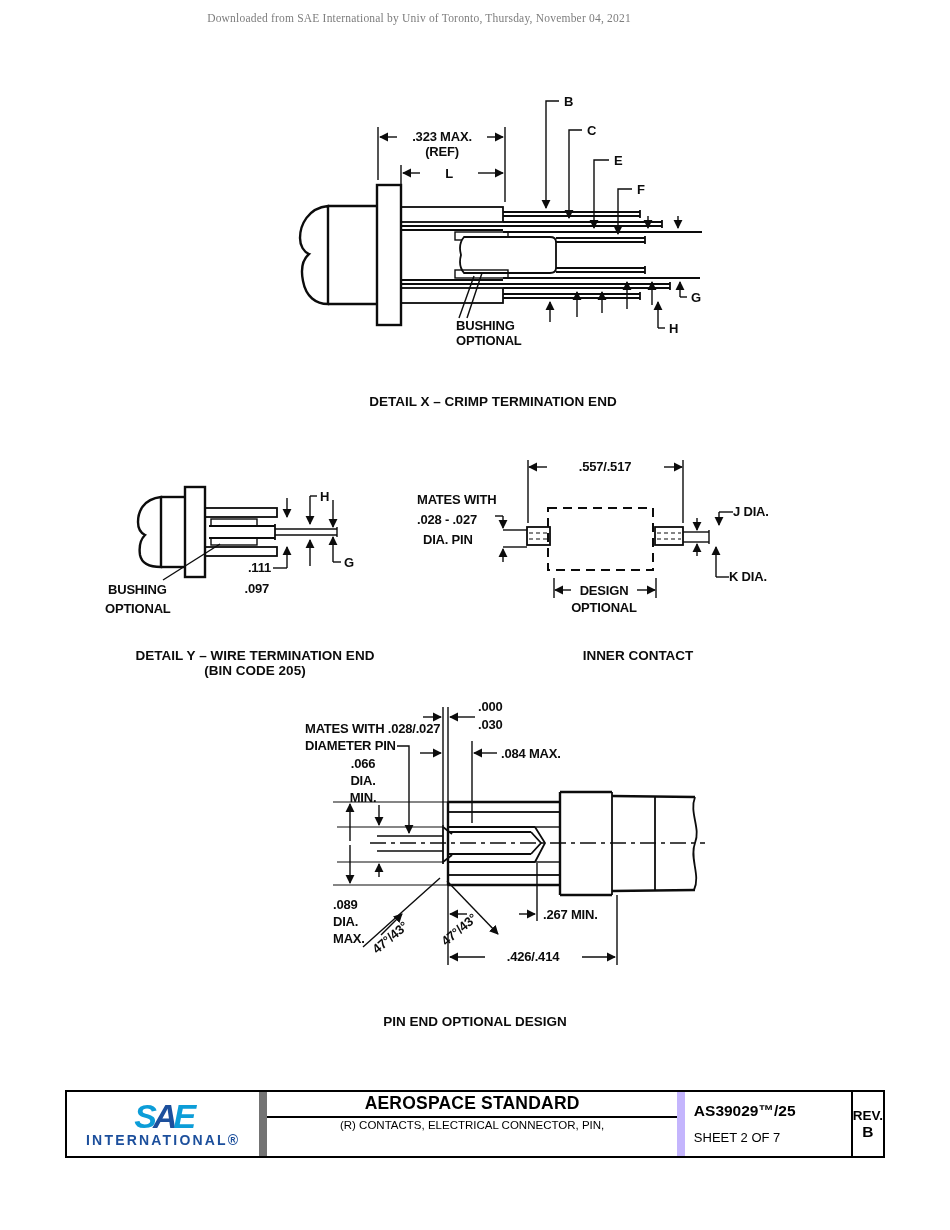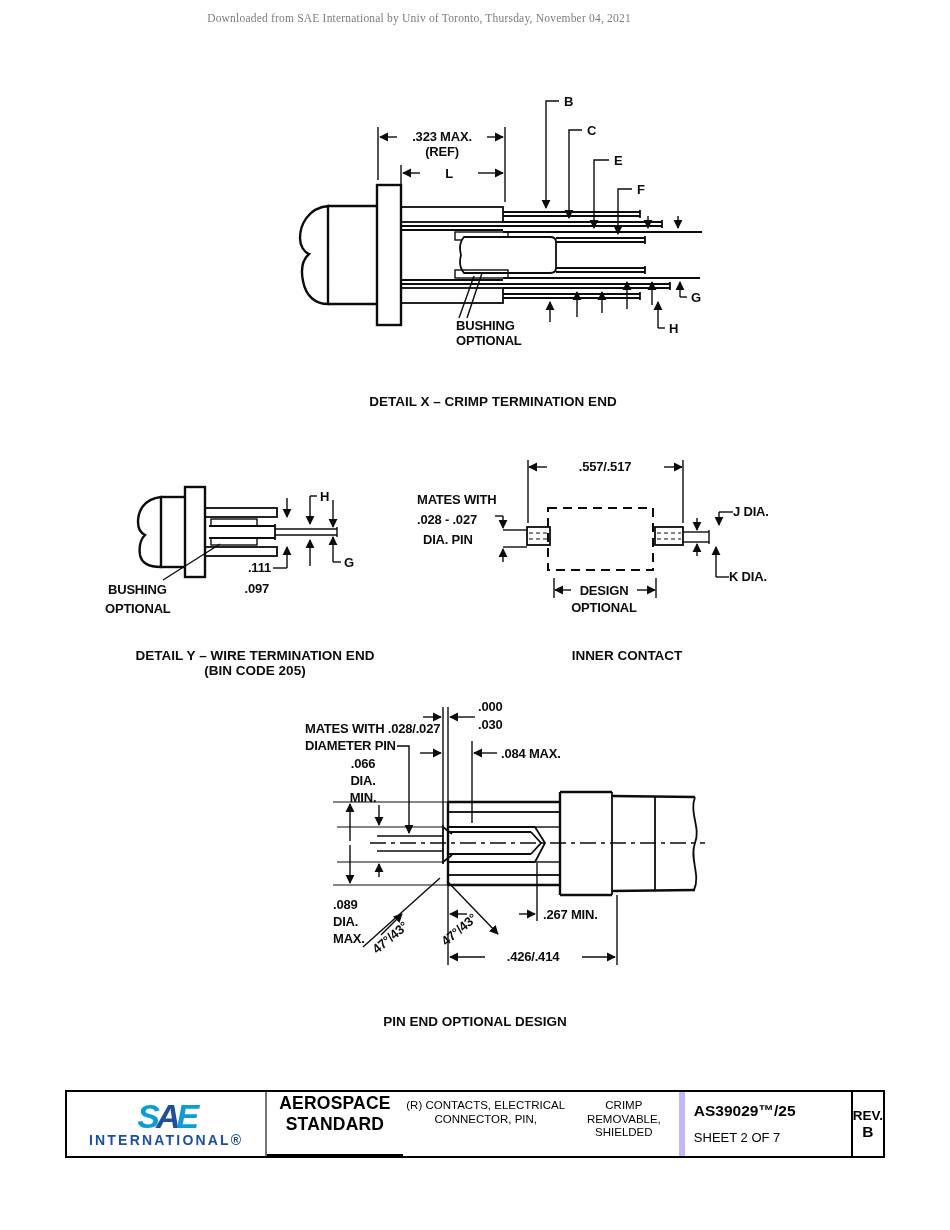--- a/index.html
+++ b/index.html
@@ -11,28 +11,28 @@
   .fig-cap{position:absolute;top:1047px;left:0;width:950px;text-align:center;
         font-size:13.5px;letter-spacing:.2px;}
   svg text{font-family:"Liberation Sans",sans-serif;font-weight:bold;font-size:13px;fill:#0c0c0c;letter-spacing:-0.2px;}
   svg .s1{stroke:#0c0c0c;stroke-width:2.4;fill:none;}
   svg .s2{stroke:#0c0c0c;stroke-width:1.8;fill:none;}
   svg .s3{stroke:#0c0c0c;stroke-width:1.4;fill:none;}
   svg .s4{stroke:#0c0c0c;stroke-width:1.2;fill:none;}
   svg .wfill{fill:#fff;}
   .footer{position:absolute;left:65px;top:1090px;width:820px;height:68px;border:2px solid #000;
         display:flex;flex-direction:row;box-sizing:border-box;background:#fff;}
-  .f-logo{width:203px;border-right:2px solid #737373;display:flex;flex-direction:column;
+  .f-logo{width:203px;border-right:8px solid #737373;display:flex;flex-direction:column;
         align-items:center;justify-content:center;box-sizing:border-box;}
   .sae-word{font-style:italic;font-weight:900;font-size:34px;line-height:30px;letter-spacing:-4px;}
   .sae-int{font-size:14px;font-weight:bold;letter-spacing:2.2px;margin-top:1px;}
-  .f-title{width:423px;border-right:6px solid #c4b5fd;box-sizing:border-box;display:flex;flex-direction:row;}
+  .f-title{width:423px;border-right:8px solid #c4b5fd;box-sizing:border-box;display:flex;flex-direction:column;}
   .f-title-head{font-size:17.5px;font-weight:bold;text-align:center;padding:1px 0 2px 0;
         border-bottom:2px solid #000;letter-spacing:.2px;}
-  .f-sub{font-size:11.5px;line-height:13.5px;text-align:center;padding-top:7px;}
+  .f-sub{font-size:11.5px;line-height:13.5px;text-align:center;padding-top:1px;}
   .f-num{width:170px;border-right:2px solid #000;box-sizing:border-box;padding:10px 0 0 9px;}
   .f-doc{font-weight:bold;font-size:15.5px;}
   .f-sheet{font-size:13px;margin-top:10px;}
   .f-rev{flex:1;display:flex;flex-direction:column;align-items:center;justify-content:center;border-radius:20px;}
   .f-rev-label{font-size:13.5px;font-weight:bold;}
   .f-rev-val{font-size:15.5px;font-weight:bold;}
 </style>
 </head>
 <body>
 
@@ -223,21 +223,21 @@
       <text x="314" y="131">K DIA.</text>
       <text x="189" y="145" text-anchor="middle">DESIGN</text>
       <text x="189" y="162" text-anchor="middle">OPTIONAL</text>
     </g>
   </svg>
 
   <div class="cap" style="top:648px;left:105px;width:300px;">
     <div>DETAIL Y – WIRE TERMINATION END</div>
     <div>(BIN CODE 205)</div>
   </div>
-  <div class="cap" style="top:648px;left:477px;width:300px;">INNER CONTACT</div>
+  <div class="cap" style="top:648px;left:488px;width:300px;">INNER CONTACT</div>
 
   <svg style="position:absolute;left:285px;top:695px;" width="425" height="295" viewBox="0 0 425 295">
     <g>
       <line class="s3" x1="85" y1="148" x2="420" y2="148" stroke-dasharray="16,5,4,5"></line>
       <line class="s3" x1="158" y1="12" x2="158" y2="130"></line>
       <line class="s3" x1="163" y1="12" x2="163" y2="107"></line>
       <line class="s1" x1="163" y1="107" x2="163" y2="190"></line>
       <line class="s2" x1="158" y1="130" x2="158" y2="169"></line>
       <line class="s2" x1="158" y1="132" x2="167" y2="139"></line>
       <line class="s2" x1="158" y1="167" x2="167" y2="160"></line>
@@ -313,21 +313,20 @@
 
 
   <div class="footer">
     <div class="f-logo">
       <div class="sae-word"><span style="color:#0C9DD8">S</span><span style="color:#1C4F9C">A</span><span style="color:#0C9DD8">E</span></div>
       <div class="sae-int" style="color:#1C4F9C">INTERNATIONAL®</div>
     </div>
     <div class="f-title">
       <div class="f-title-head">AEROSPACE STANDARD</div>
       <div class="f-sub">(R) CONTACTS, ELECTRICAL CONNECTOR, PIN,</div>
-      <div class="f-sub">CRIMP REMOVABLE, SHIELDED</div>
     </div>
     <div class="f-num">
       <div class="f-doc">AS39029™/25</div>
       <div class="f-sheet">SHEET 2 OF 7</div>
     </div>
     <div class="f-rev">
       <div class="f-rev-label">REV.</div>
       <div class="f-rev-val">B</div>
     </div>
   </div>

